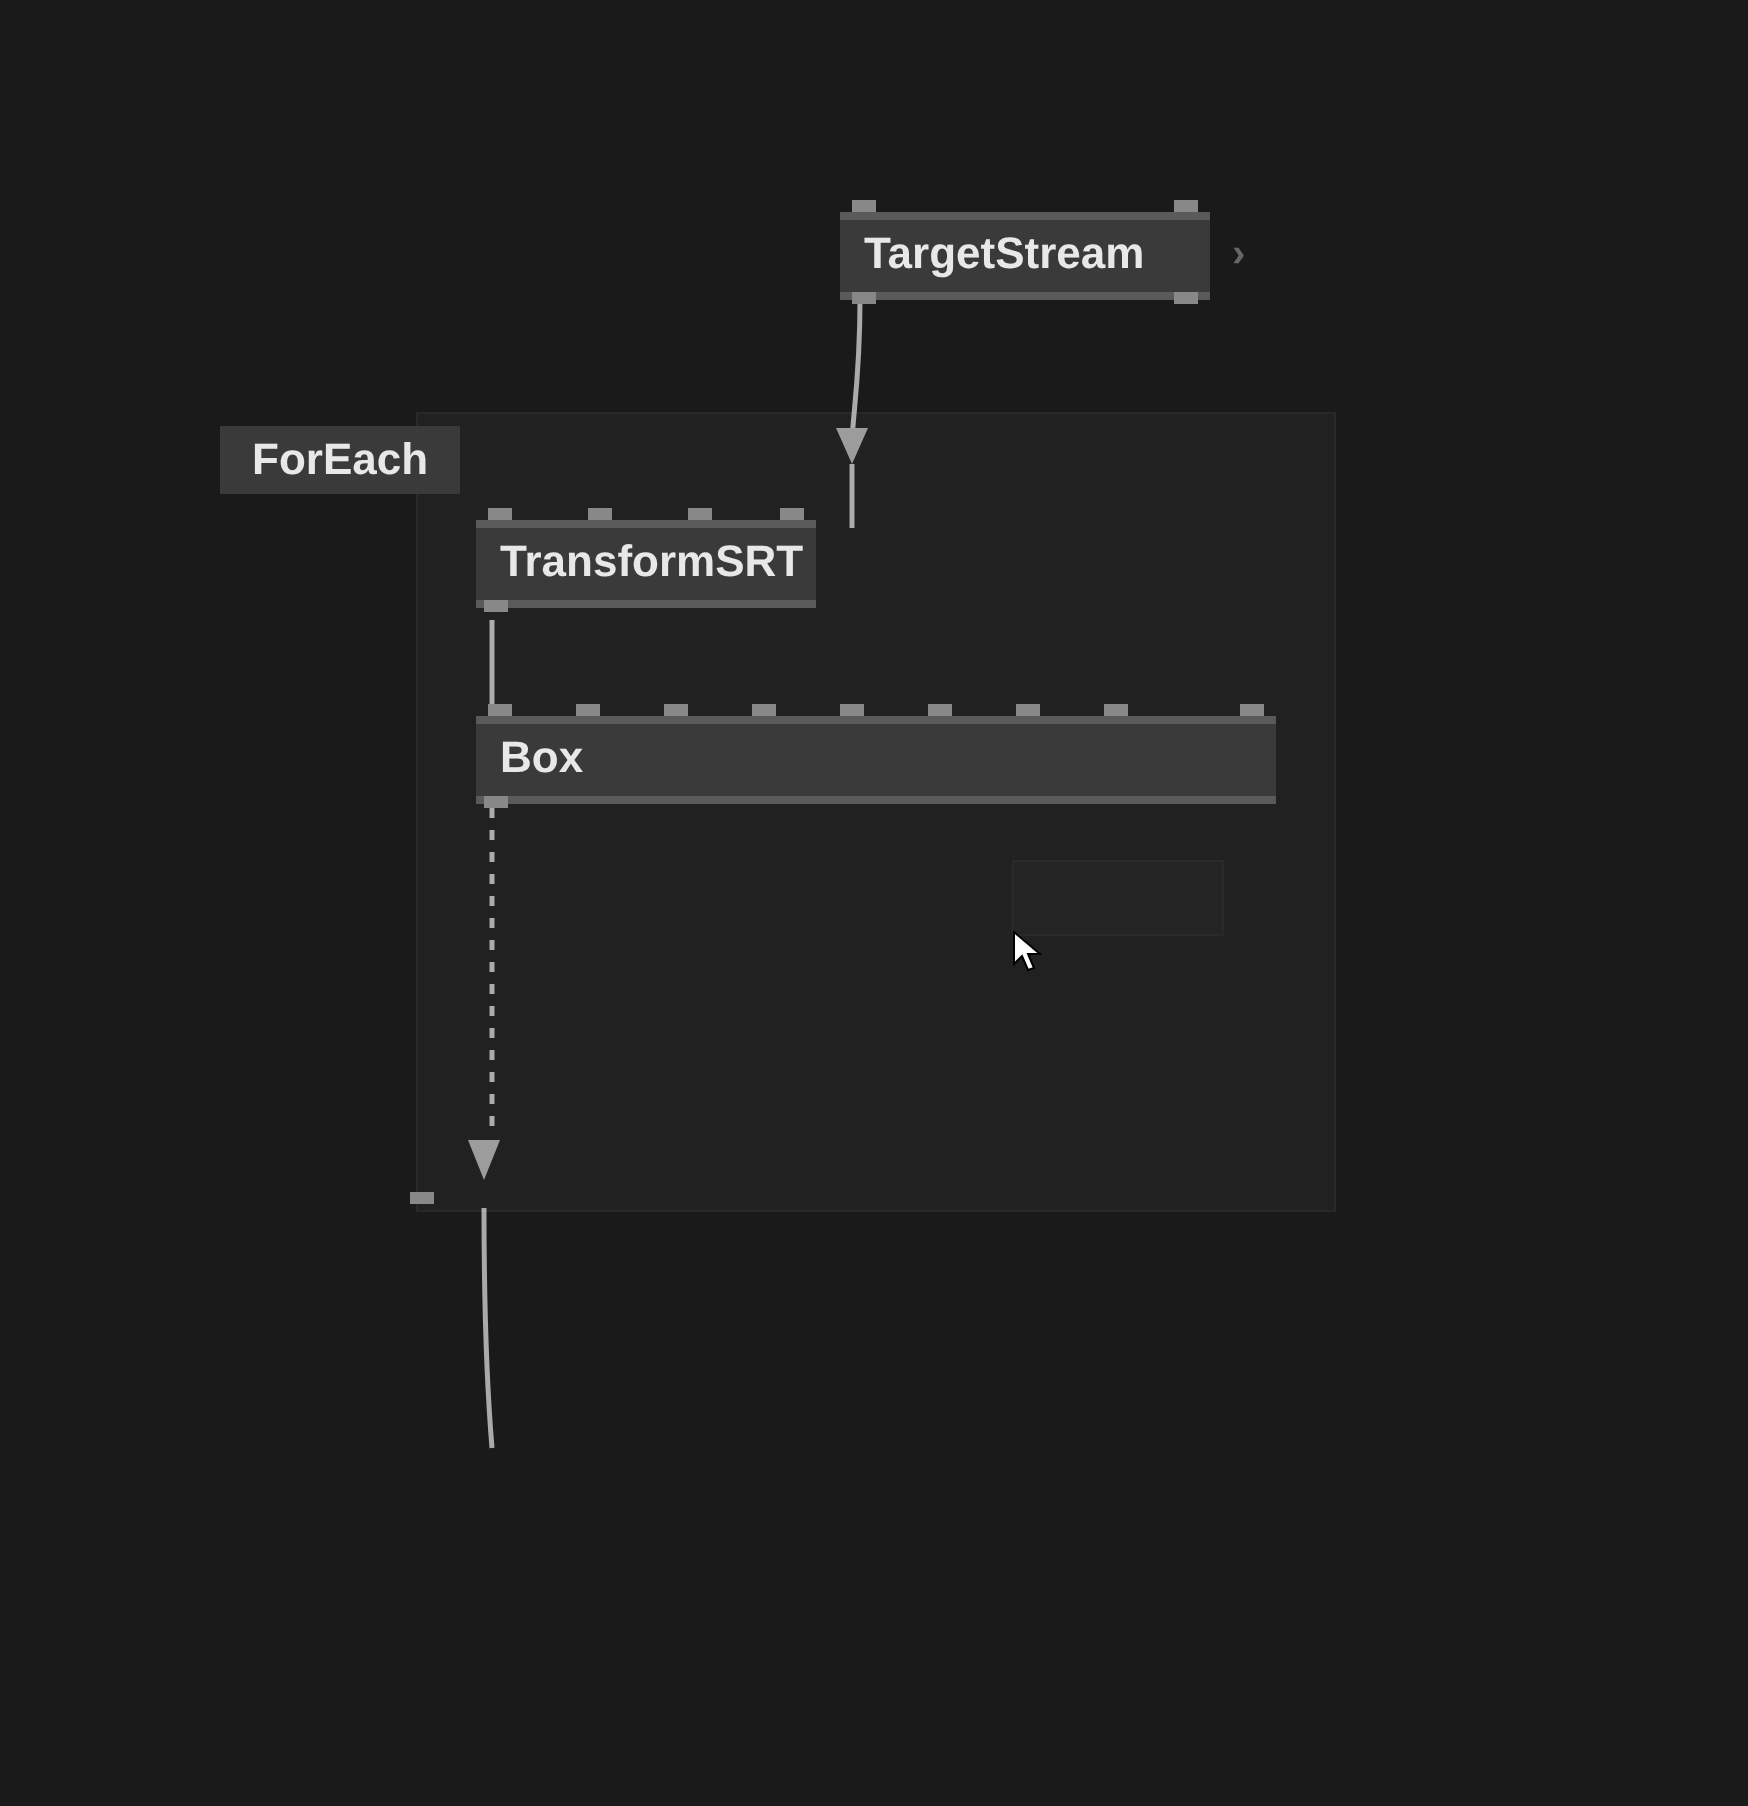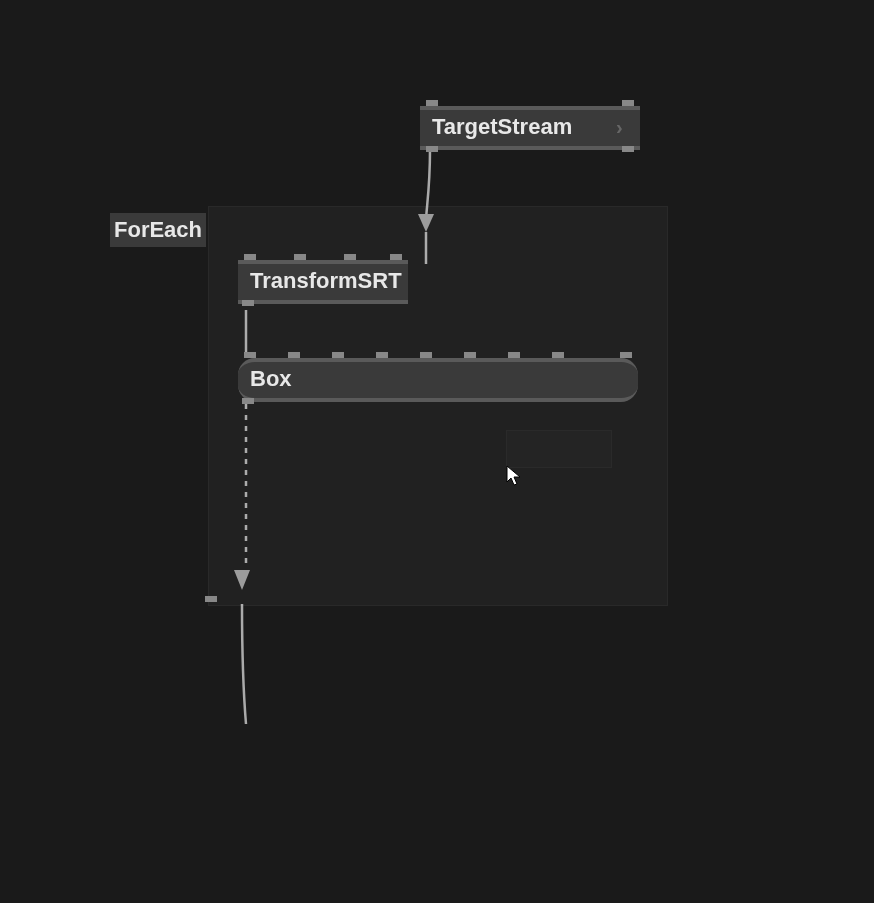--- a/index.html
+++ b/index.html
@@ -49,21 +49,21 @@
   .node .label {
     white-space: nowrap;
     font-weight: 600;
   }
   .label-tag {
     position: absolute;
     background: #3a3a3a;
     color: #e8e8e8;
     font-size: 22px;
     font-weight: 600;
-    padding: 4px 4px;
+    padding: 4px 16px;
   }
   .port {
     position: absolute;
     width: 12px;
     height: 6px;
     background: #888;
   }
   .port.bottom { bottom: -6px; }
   .port.top { top: -10px; }
   .chevron {
@@ -103,39 +103,39 @@
   </svg>
 
   <div class="foreach-region" style="left:208px; top:206px; width:458px; height:398px;"></div>
 
   <div class="minus-port" style="left:205px; top:596px;"></div>
 
   <div class="label-tag" style="left:110px; top:213px;">
     <span>ForEach</span>
   </div>
 
-  <div class="node" style="left:420px; top:106px; width:220px;">
+  <div class="node" style="left:420px; top:106px; width:185px;">
     <span class="label">TargetStream</span>
     <div class="port top" style="left:6px;"></div>
     <div class="port top" style="right:6px;"></div>
     <div class="port bottom" style="left:6px;"></div>
     <div class="port bottom" style="right:6px;"></div>
   </div>
   <span class="chevron" style="left:616px; top:116px;">›</span>
 
   <div class="node" style="left:238px; top:260px; width:170px;">
     <span class="label">TransformSRT</span>
     <div class="port top" style="left:6px;"></div>
     <div class="port top" style="left:56px;"></div>
     <div class="port top" style="left:106px;"></div>
     <div class="port top" style="right:6px;"></div>
     <div class="port bottom" style="left:4px;"></div>
   </div>
 
-  <div class="node" style="left:238px; top:358px; width:400px;border-radius:17px;">
+  <div class="node" style="left:238px; top:358px; width:400px;">
     <span class="label">Box</span>
     <div class="port top" style="left:6px;"></div>
     <div class="port top" style="left:50px;"></div>
     <div class="port top" style="left:94px;"></div>
     <div class="port top" style="left:138px;"></div>
     <div class="port top" style="left:182px;"></div>
     <div class="port top" style="left:226px;"></div>
     <div class="port top" style="left:270px;"></div>
     <div class="port top" style="left:314px;"></div>
     <div class="port top" style="right:6px;"></div>

